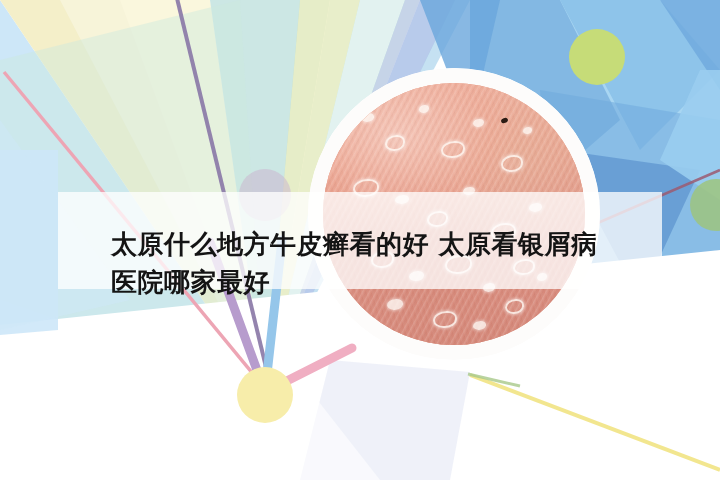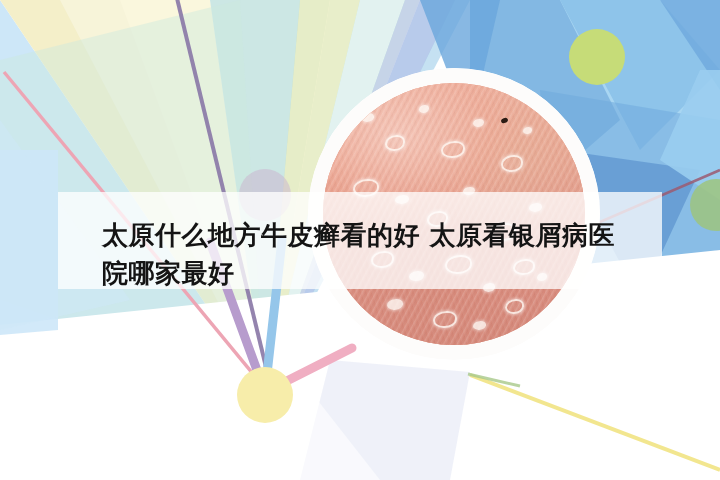--- a/index.html
+++ b/index.html
@@ -110,21 +110,21 @@
     position: absolute;
     left: 58px;
     top: 192px;
     width: 604px;
     height: 97px;
     background: rgba(255,255,255,0.76);
     box-sizing: border-box;
     padding: 16px 36px 0 36px;
   }
   #headline {
-    margin: 8px;
+    margin: 17px;
     font-family: "DejaVu Sans", "Liberation Sans", sans-serif;
     font-size: 26px;
     font-weight: 700;
     line-height: 38px;
     letter-spacing: 0.5px;
     color: #141414;
     text-align: left;
     white-space: pre-wrap;
   }
 </style>

